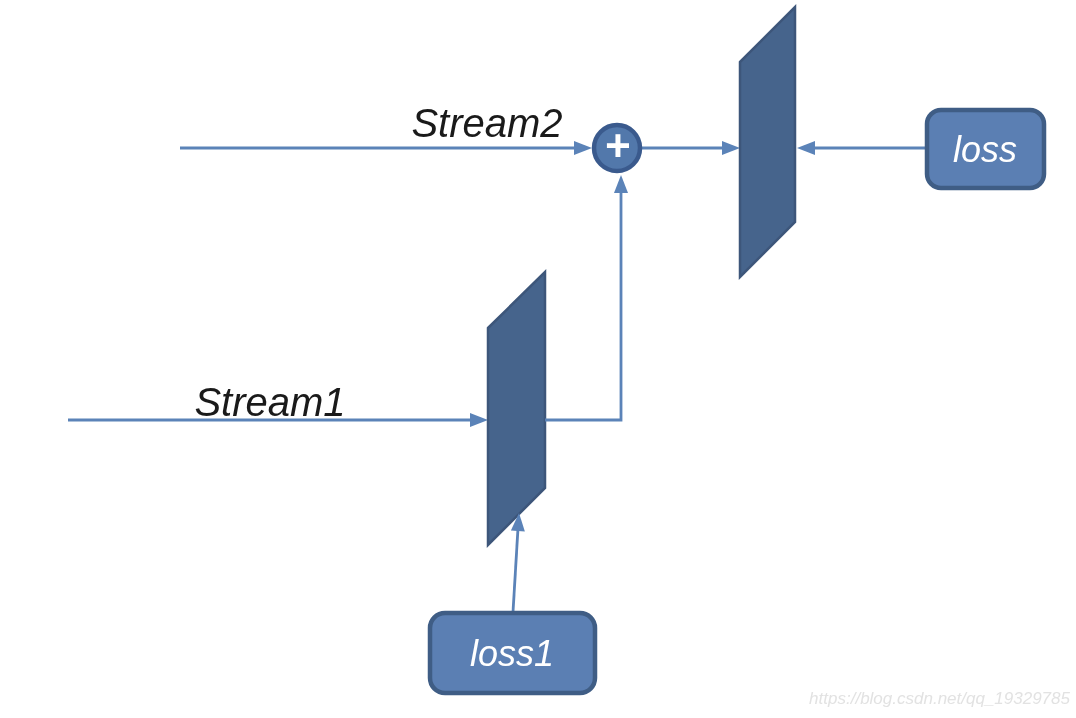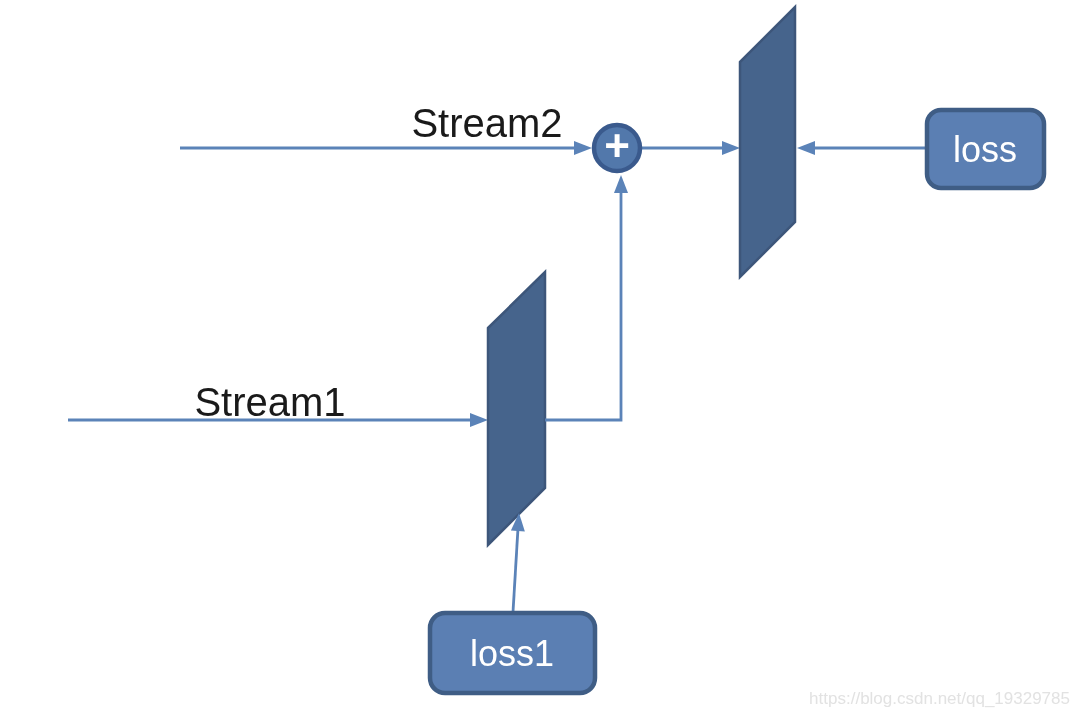--- a/index.html
+++ b/index.html
@@ -7,20 +7,21 @@
     padding: 0;
     background: #ffffff;
     font-family: "Liberation Sans", sans-serif;
   }
   .canvas {
     position: relative;
     width: 1076px;
     height: 718px;
     background: #ffffff;
     overflow: hidden;
+    font-style: italic;
   }
   svg { position: absolute; top: 0; left: 0; }
 
   .connector {
     stroke: #5b83b8;
     stroke-width: 2.8;
     fill: none;
   }
   .arrowhead { fill: #5b83b8; stroke: none; }
 

